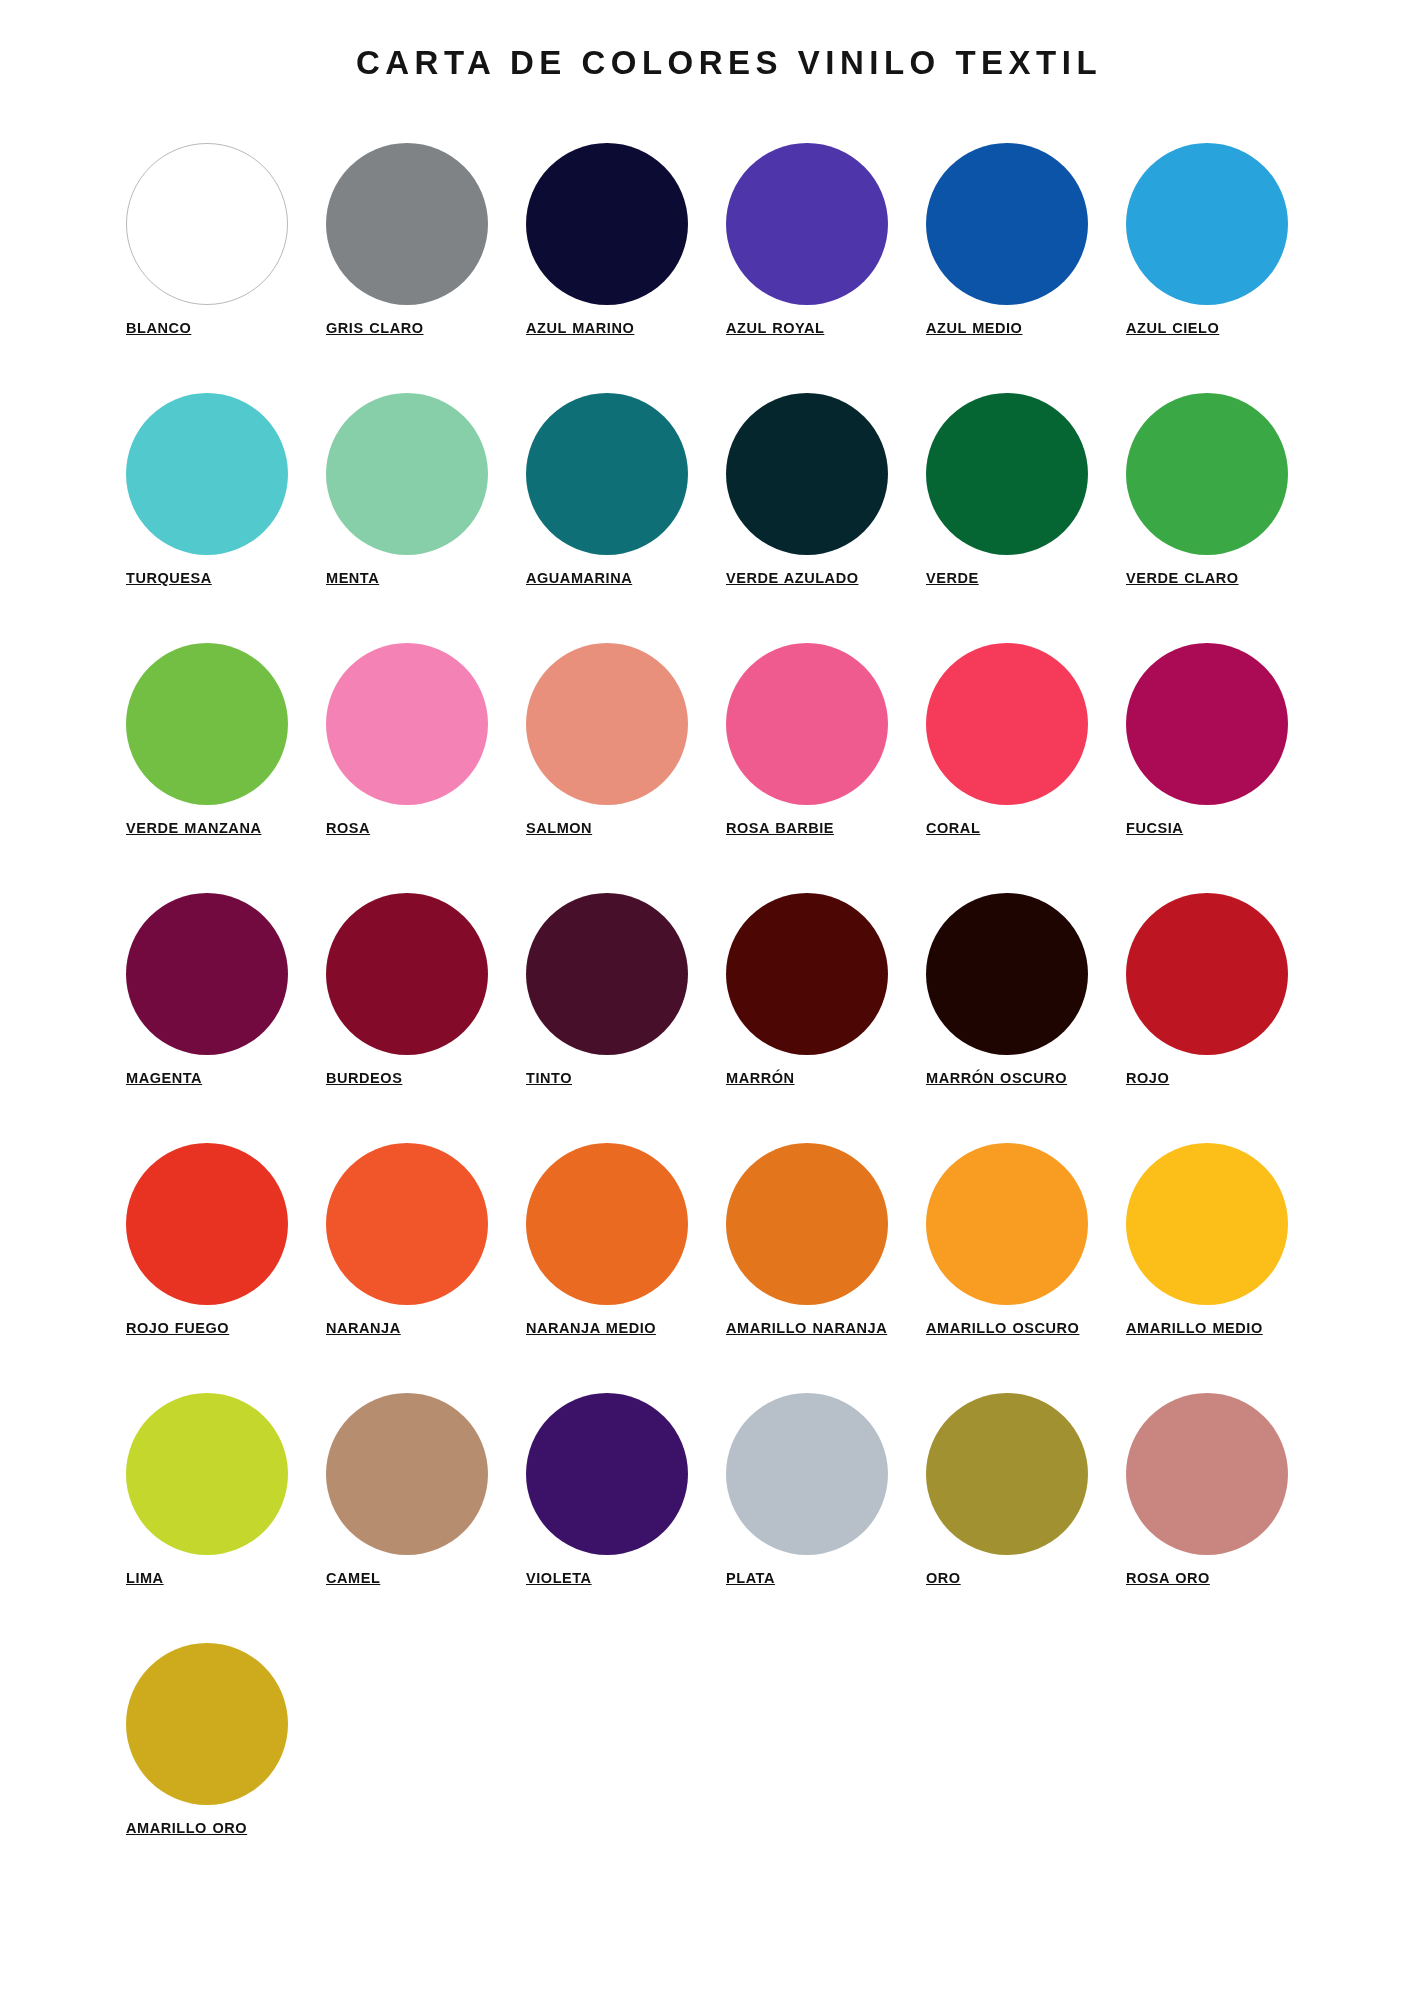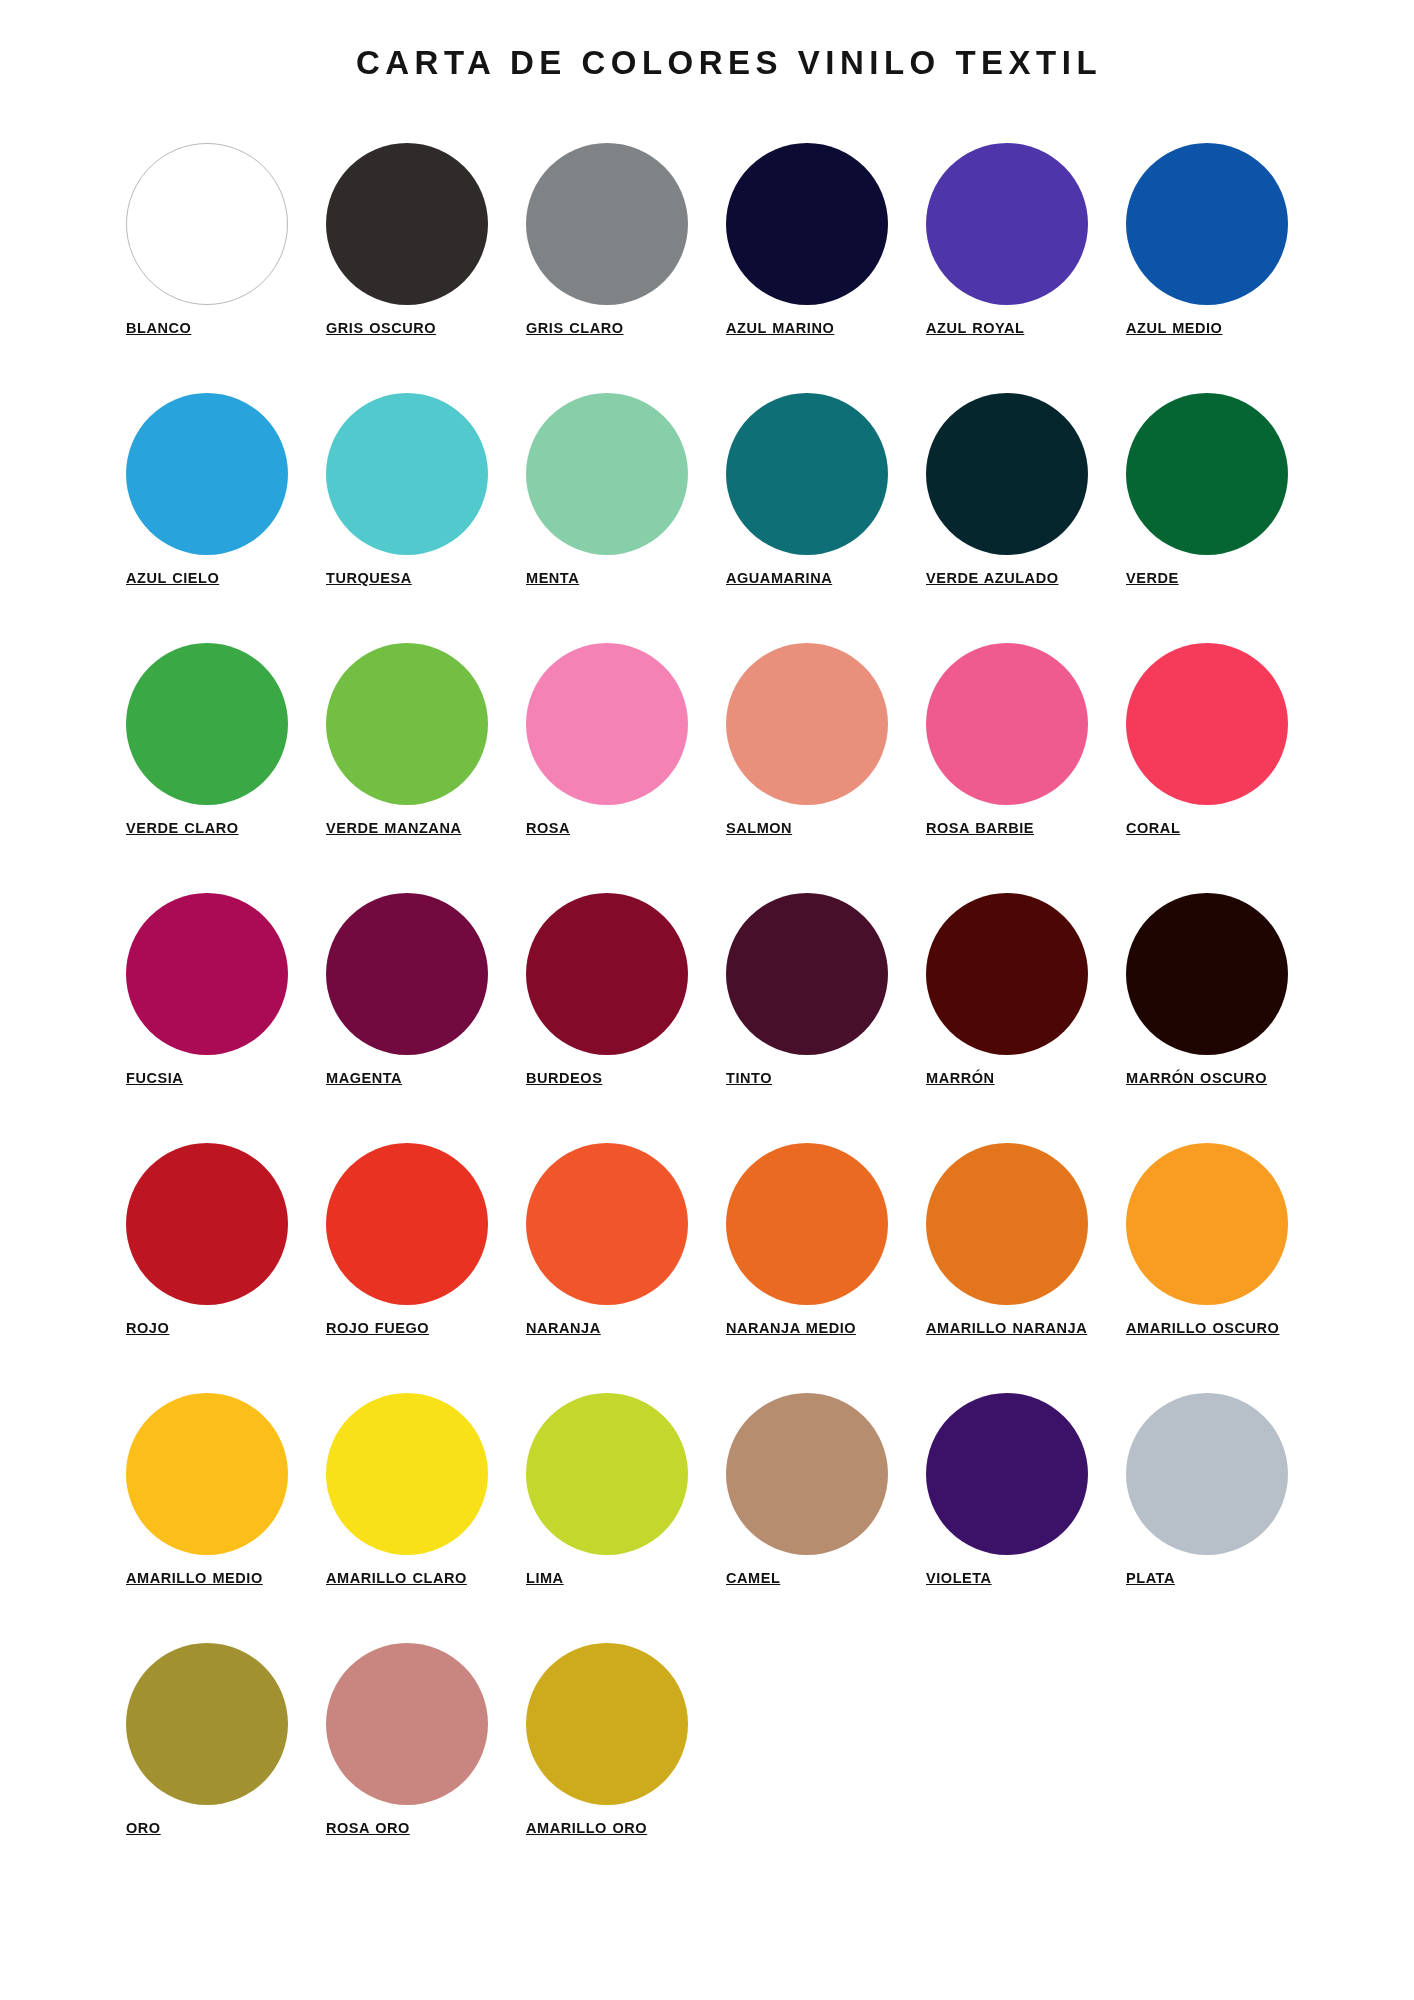--- a/index.html
+++ b/index.html
@@ -85,24 +85,20 @@
 <div class="page">
 
   <h1 class="chart-title">CARTA DE COLORES VINILO TEXTIL</h1>
 
   <div class="swatch-grid">
       <div class="swatch-cell">
         <div class="swatch-circle has-outline" style="background: rgb(255, 255, 255);"></div>
         <div class="swatch-label">BLANCO</div>
       </div>
       <div class="swatch-cell">
-        <div class="swatch-circle" style="background: rgb(46, 43, 42);"></div>
-        <div class="swatch-label">GRIS OSCURO</div>
-      </div>
-      <div class="swatch-cell">
         <div class="swatch-circle" style="background: rgb(127, 131, 134);"></div>
         <div class="swatch-label">GRIS CLARO</div>
       </div>
       <div class="swatch-cell">
         <div class="swatch-circle" style="background: rgb(11, 11, 51);"></div>
         <div class="swatch-label">AZUL MARINO</div>
       </div>
       <div class="swatch-cell">
         <div class="swatch-circle" style="background: rgb(78, 53, 170);"></div>
         <div class="swatch-label">AZUL ROYAL</div>
@@ -205,24 +201,20 @@
       </div>
       <div class="swatch-cell">
         <div class="swatch-circle" style="background: rgb(248, 157, 34);"></div>
         <div class="swatch-label">AMARILLO OSCURO</div>
       </div>
       <div class="swatch-cell">
         <div class="swatch-circle" style="background: rgb(252, 190, 24);"></div>
         <div class="swatch-label">AMARILLO MEDIO</div>
       </div>
       <div class="swatch-cell">
-        <div class="swatch-circle" style="background: rgb(249, 225, 25);"></div>
-        <div class="swatch-label">AMARILLO CLARO</div>
-      </div>
-      <div class="swatch-cell">
         <div class="swatch-circle" style="background: rgb(195, 215, 45);"></div>
         <div class="swatch-label">LIMA</div>
       </div>
       <div class="swatch-cell">
         <div class="swatch-circle" style="background: rgb(183, 141, 112);"></div>
         <div class="swatch-label">CAMEL</div>
       </div>
       <div class="swatch-cell">
         <div class="swatch-circle" style="background: rgb(60, 18, 105);"></div>
         <div class="swatch-label">VIOLETA</div>

